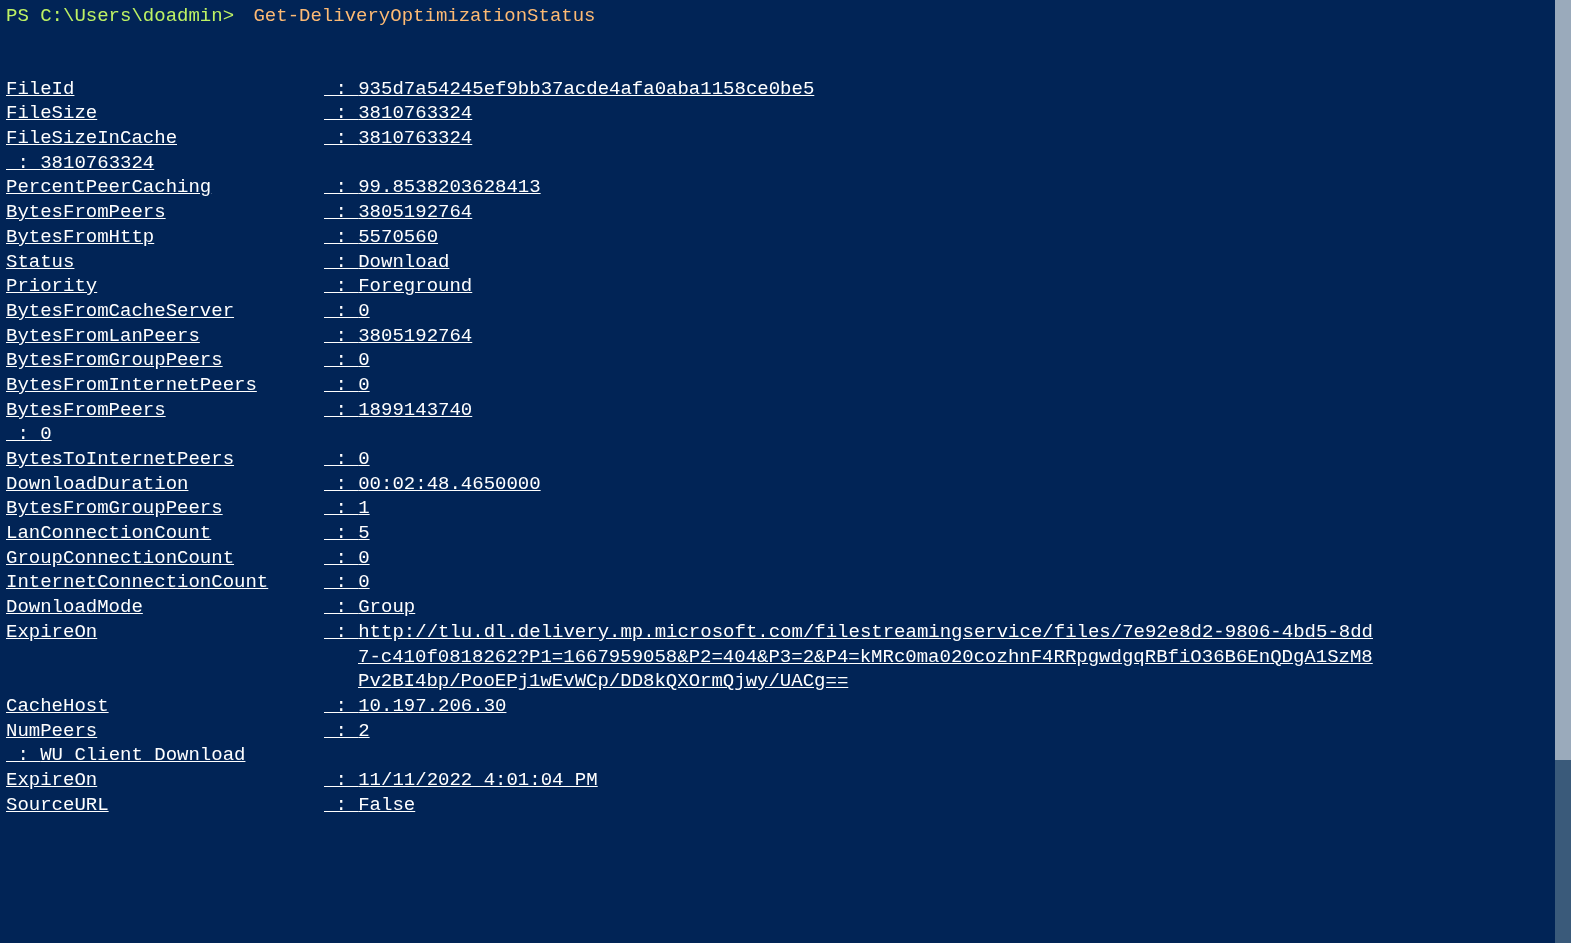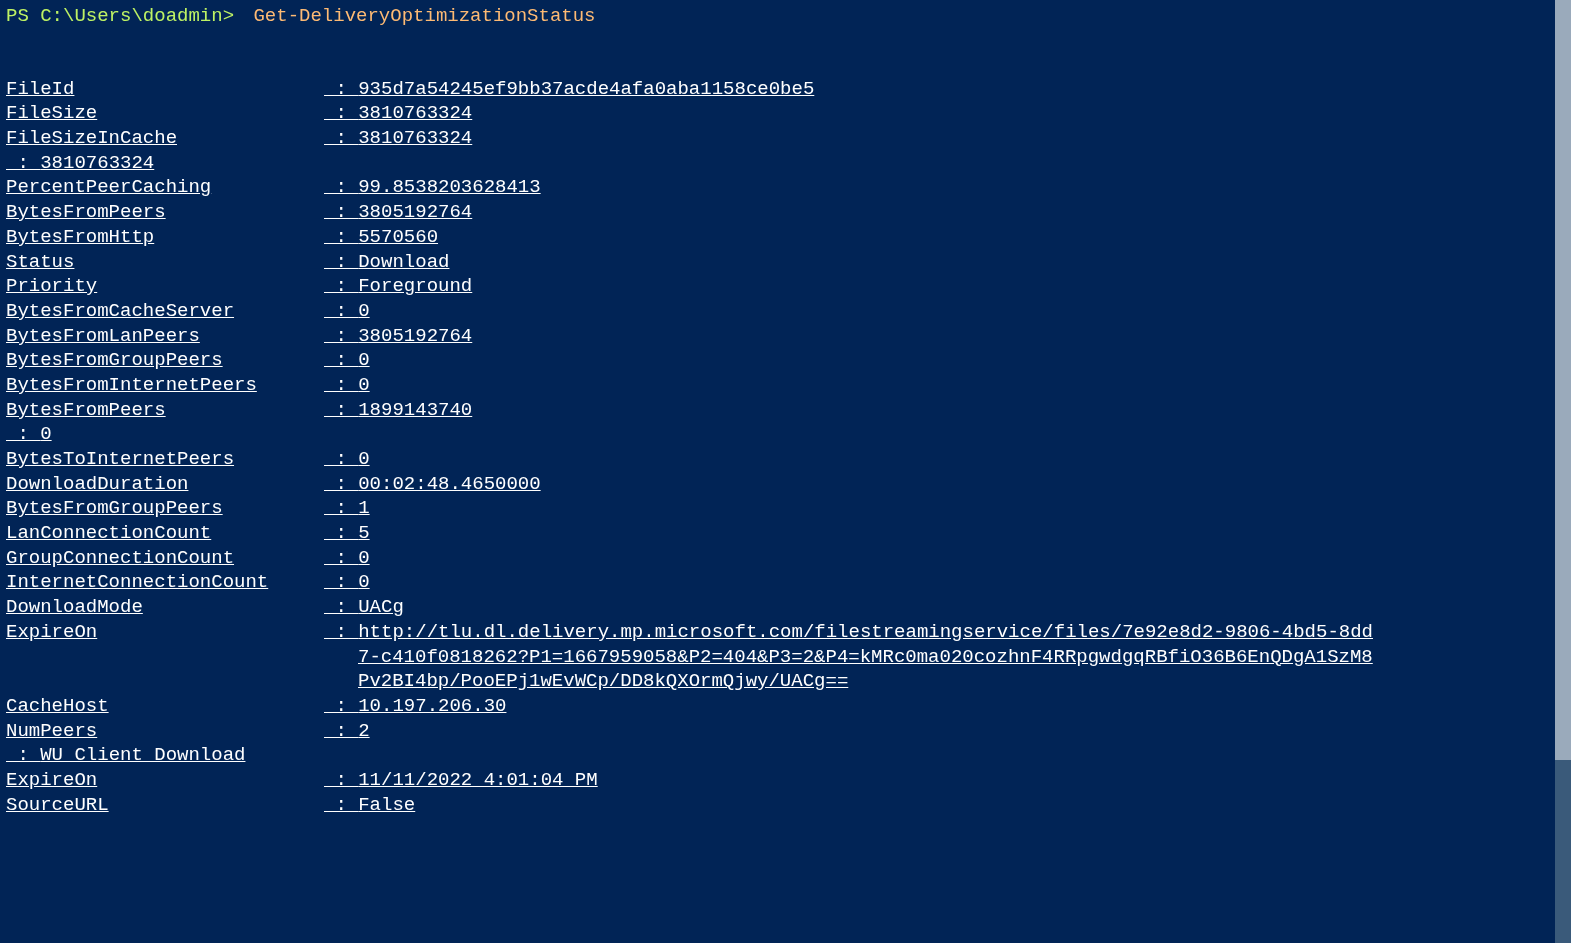--- a/index.html
+++ b/index.html
@@ -98,21 +98,21 @@
     <div class="output-row"><span class="prop-name">BytesFromGroupPeers</span><span class="prop-sep"> : </span><span class="prop-value">0</span></div>
     <div class="output-row"><span class="prop-name">BytesFromInternetPeers</span><span class="prop-sep"> : </span><span class="prop-value">0</span></div>
     <div class="output-row"><span class="prop-name">BytesFromPeers</span><span class="prop-sep"> : </span><span class="prop-value">1899143740</span></div>
     <div class="output-row"><span class="prop-sep"> : </span><span class="prop-value">0</span></div>
     <div class="output-row"><span class="prop-name">BytesToInternetPeers</span><span class="prop-sep"> : </span><span class="prop-value">0</span></div>
     <div class="output-row"><span class="prop-name">DownloadDuration</span><span class="prop-sep"> : </span><span class="prop-value">00:02:48.4650000</span></div>
     <div class="output-row"><span class="prop-name">BytesFromGroupPeers</span><span class="prop-sep"> : </span><span class="prop-value">1</span></div>
     <div class="output-row"><span class="prop-name">LanConnectionCount</span><span class="prop-sep"> : </span><span class="prop-value">5</span></div>
     <div class="output-row"><span class="prop-name">GroupConnectionCount</span><span class="prop-sep"> : </span><span class="prop-value">0</span></div>
     <div class="output-row"><span class="prop-name">InternetConnectionCount</span><span class="prop-sep"> : </span><span class="prop-value">0</span></div>
-    <div class="output-row"><span class="prop-name">DownloadMode</span><span class="prop-sep"> : </span><span class="prop-value">UACg</span></div>
+    <div class="output-row"><span class="prop-name">DownloadMode</span><span class="prop-sep"> : </span><span class="prop-value">Group</span></div>
     <div class="output-row"><span class="prop-name">ExpireOn</span><span class="prop-sep"> : </span><span class="prop-value">http://tlu.dl.delivery.mp.microsoft.com/filestreamingservice/files/7e92e8d2-9806-4bd5-8dd</span></div>
     <div class="continuation">7-c410f0818262?P1=1667959058&amp;P2=404&amp;P3=2&amp;P4=kMRc0ma020cozhnF4RRpgwdgqRBfiO36B6EnQDgA1SzM8</div>
     <div class="continuation">Pv2BI4bp/PooEPj1wEvWCp/DD8kQXOrmQjwy/UACg==</div>
     <div class="output-row"><span class="prop-name">CacheHost</span><span class="prop-sep"> : </span><span class="prop-value">10.197.206.30</span></div>
     <div class="output-row"><span class="prop-name">NumPeers</span><span class="prop-sep"> : </span><span class="prop-value">2</span></div>
     <div class="output-row"><span class="prop-sep"> : </span><span class="prop-value">WU Client Download</span></div>
     <div class="output-row"><span class="prop-name">ExpireOn</span><span class="prop-sep"> : </span><span class="prop-value">11/11/2022 4:01:04 PM</span></div>
     <div class="output-row"><span class="prop-name">SourceURL</span><span class="prop-sep"> : </span><span class="prop-value">False</span></div>
   </div>
 

